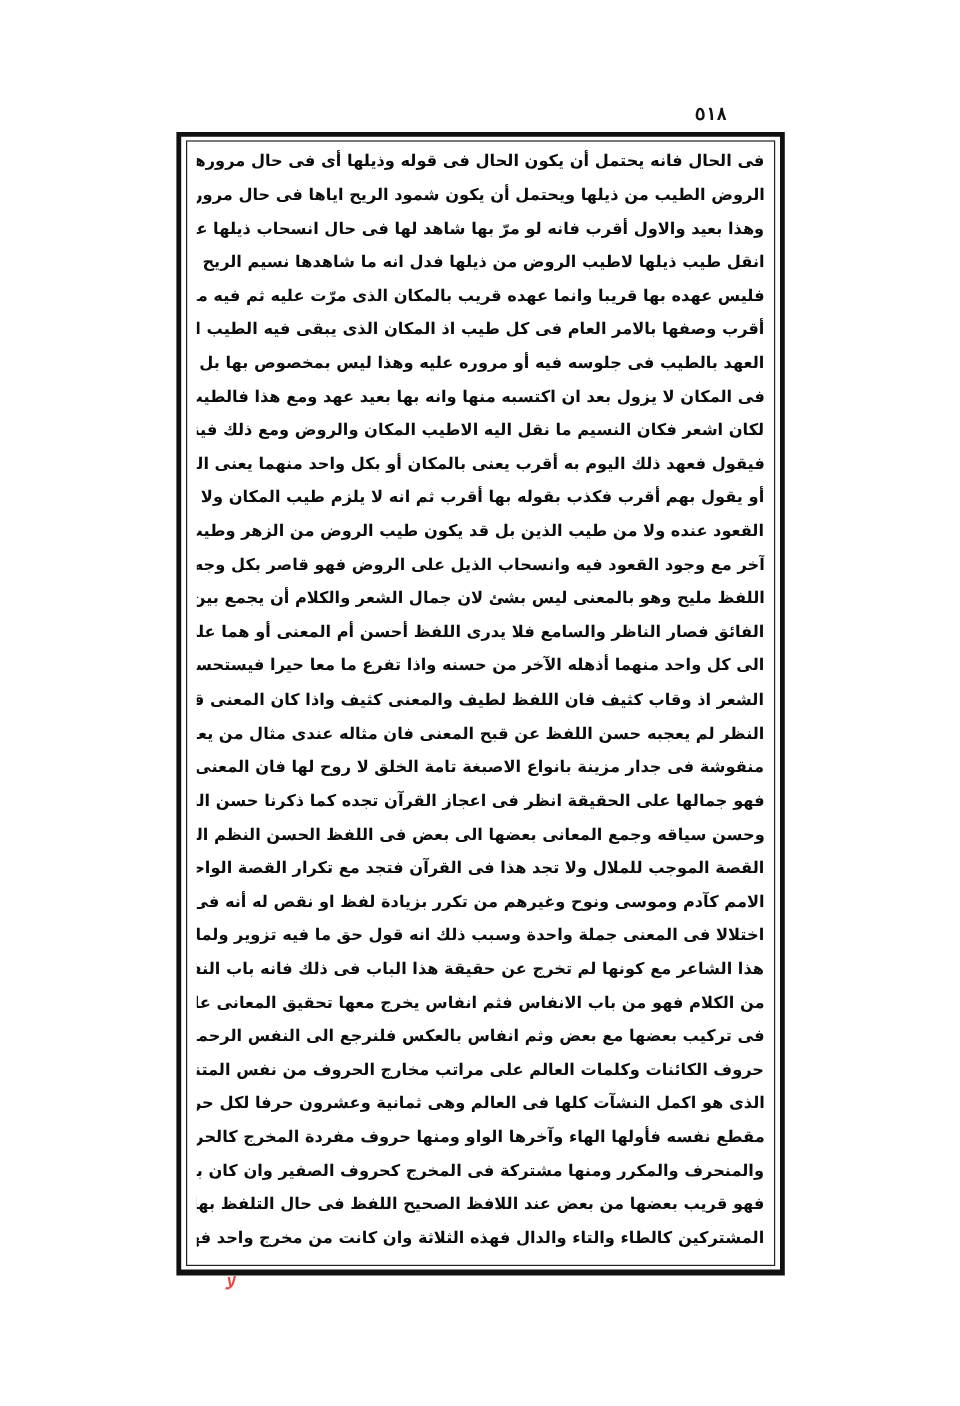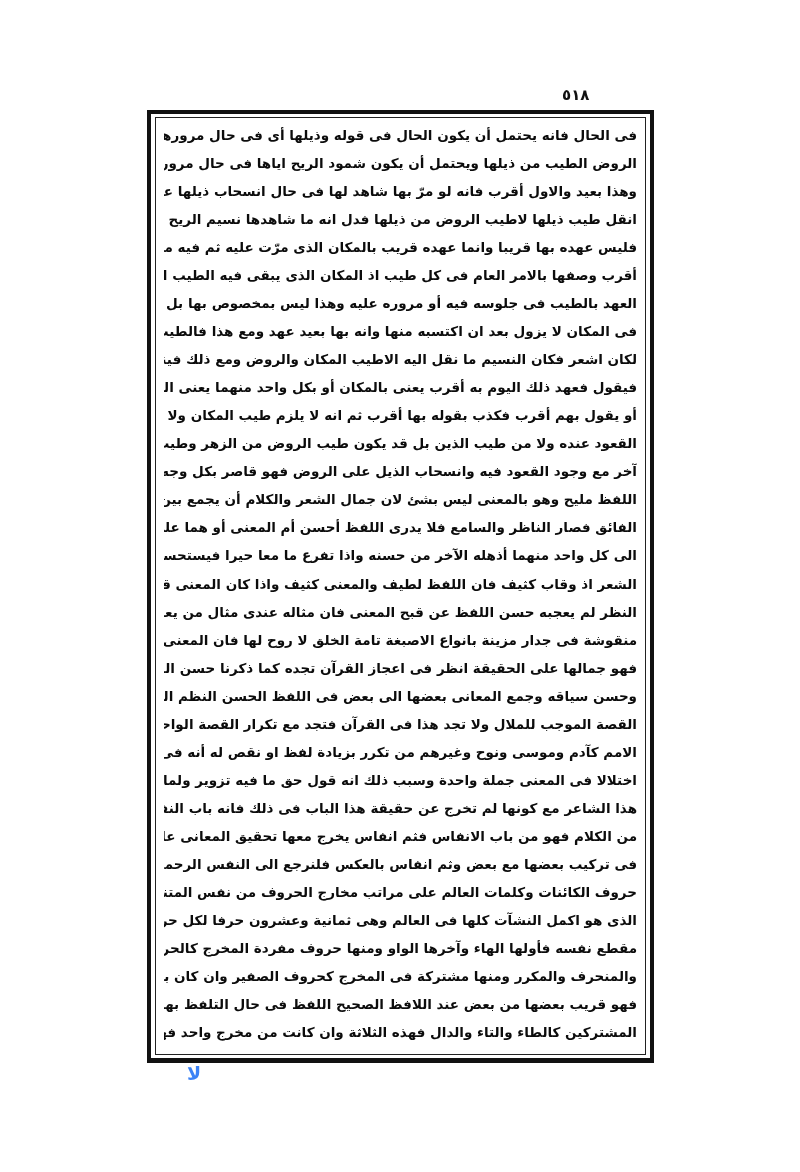--- a/index.html
+++ b/index.html
@@ -15,24 +15,25 @@
       font-family: "DejaVu Sans", sans-serif;
       color: #111111;
     }
     .page-number {
       position: absolute;
       left: 562px;
       top: 86px;
       width: 44px;
       font-size: 15px;
       font-weight: bold;
-      text-align: left;
+      text-align: right;
       direction: rtl;
       color: #111;
       letter-spacing: 1px;
+      font-family: Liberation Mono, monospace;
     }
     .frame-outer {
       position: absolute;
       left: 147px;
       top: 110px;
       width: 507px;
       height: 953px;
       border: 4px solid #111;
       border-top-width: 4px;
       border-bottom-width: 5px;
@@ -67,24 +68,25 @@
       white-space: nowrap;
       overflow: hidden;
       text-align: justify;
       text-align-last: justify;
       color: #0c0c0c;
     }
     .catchword {
       position: absolute;
       left: 187px;
       top: 1062px;
-      font-size: 19px;
+      font-size: 14px;
       font-weight: bold;
       direction: rtl;
-      color: #3b82f6;
+      color: #ef4444;
+      font-style: italic;
     }
   </style>
 </head>
 <body>
 
 <div class="page-number">٥١٨</div>
 
 <div class="frame-outer">
   <div class="frame-inner">
     <div class="text-block">

